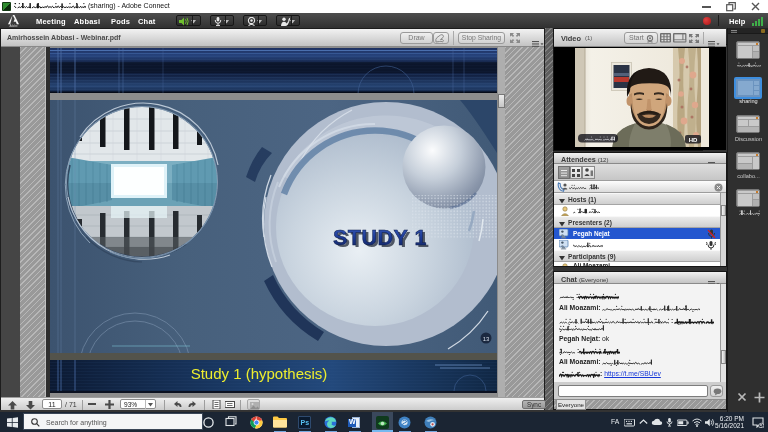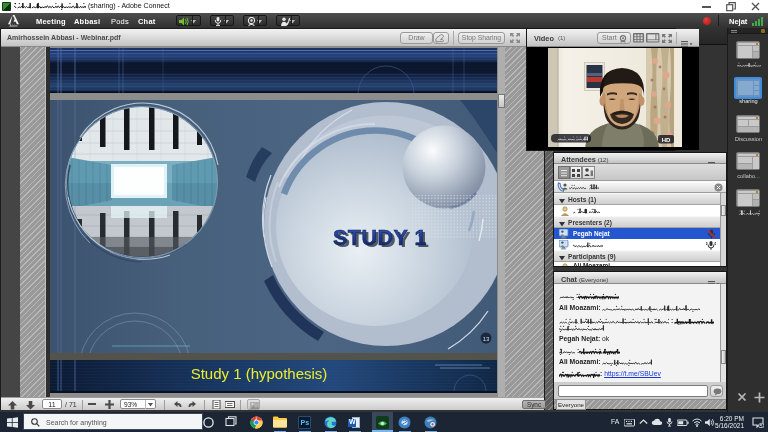--- a/index.html
+++ b/index.html
@@ -51,21 +51,21 @@
 </div>
 
 <div class="abs" style="left:0;top:13px;width:768px;height:32px;background:linear-gradient(#4e4e4e,#333 45%,#262626);border-bottom:1px solid #111;">
   <svg class="abs" style="left:7px;top:1px" width="13" height="13" viewBox="0 0 13 13">
     <path d="M7.4 1 L12 10.2 H9.8 L8.9 7.8 H6.6 L7.7 5 L5.6 1 Z" fill="#f5f5f5"></path>
     <path d="M5.6 1 L1 10.2 H3.2 Z" fill="#f5f5f5"></path>
     <text x="6.5" y="12.8" font-size="2.8" fill="#ccc" text-anchor="middle" font-family="Liberation Sans">Adobe</text>
   </svg>
   <div class="abs" style="left:36px;top:3.5px;font-size:7.5px;font-weight:bold;color:#fff;letter-spacing:.2px;">Meeting</div>
   <div class="abs" style="left:74px;top:3.5px;font-size:7.5px;font-weight:bold;color:#fff;letter-spacing:.2px;">Abbasi</div>
-  <div class="abs" style="left:111px;top:3.5px;font-size:7.5px;font-weight:normal;color:#fff;letter-spacing:.2px;">Pods</div>
+  <div class="abs" style="left:111px;top:3.5px;font-size:7.5px;font-weight:bold;color:#fff;letter-spacing:.2px;">Pods</div>
   <div class="abs" style="left:138px;top:3.5px;font-size:7.5px;font-weight:bold;color:#fff;letter-spacing:.2px;">Chat</div>
 
   <div class="abs mbtn" style="left:176px;top:2px;width:25px;height:11px;">
     <svg width="11" height="9" style="position:absolute;left:2px;top:1px" viewBox="0 0 11 9">
         <path d="M0 3 H2.5 L5 .6 V8.4 L2.5 6 H0 Z" fill="#6fbf2e"></path>
         <path d="M6.5 2.2 Q8 4.5 6.5 6.8 M8 .8 Q10.3 4.5 8 8.2" stroke="#6fbf2e" stroke-width="1" fill="none"></path>
       </svg>
     <svg width="6" height="4" style="position:absolute;right:3px;top:4px">
         <path d="M0 0 L5 0 L2.5 3.5Z" fill="#bbb"></path>
       </svg>
@@ -101,21 +101,21 @@
         <rect x="8.6" y="1" width="1.4" height="3" fill="#e8e8e8" transform="rotate(25 9.3 2.5)"></rect>
       </svg>
     <svg width="6" height="4" style="position:absolute;right:3px;top:4px">
         <path d="M0 0 L5 0 L2.5 3.5Z" fill="#bbb"></path>
       </svg>
     <div class="abs" style="left:14px;top:0;width:1px;height:9px;background:#1a1a1a;"></div>
   </div>
 
   <div class="abs" style="left:703px;top:3.5px;width:8px;height:8px;border-radius:50%;background:radial-gradient(circle at 35% 35%, #e04040, #a91515);"></div>
   <div class="abs" style="left:718px;top:2px;width:1px;height:11px;background:#1c1c1c;"></div>
-  <div class="abs" style="left:729px;top:3.5px;font-size:7.5px;font-weight:bold;color:#fff;">Nejat</div>
+  <div class="abs" style="left:729px;top:3.5px;font-size:7.5px;font-weight:bold;color:#fff;">Help</div>
   <svg class="abs" style="left:752px;top:3px" width="13" height="10">
     <rect x="0" y="7" width="2" height="3" fill="#3fae49"></rect>
       <rect x="3" y="5" width="2" height="5" fill="#3fae49"></rect>
     <rect x="6" y="3" width="2" height="7" fill="#3fae49"></rect>
       <rect x="9" y="1" width="2" height="9" fill="#3fae49"></rect>
   </svg>
 </div>
 
 <div class="abs" style="left:0;top:28px;width:545px;height:382px;border:1px solid #1d1d1d;background:#454545;">
   <div class="podhdr abs" style="left:0;top:0;width:543px;height:18px;">
@@ -452,21 +452,21 @@
           <circle cx="2.5" cy="2" r="1" fill="#dcdcdc"></circle>
           <path d="M0 7 L3.5 3.5 L6 6 L7.5 4.5 L9 6 V7Z" fill="#8f8f8f"></path>
         </svg>
     </div>
     <div class="abs" style="left:521px;top:2px;width:24px;height:9px;background:linear-gradient(#b5b5b5,#989898);border:1px solid #6f6f6f;border-radius:2px;font-size:6.4px;color:#333;text-align:center;line-height:8px;">Sync</div>
   </div>
 </div>
 
 <div class="hatch-dark abs" style="left:545px;top:28px;width:8px;height:382px;"></div>
 
-<div class="abs" style="left:526px;top:28px;width:150px;height:123px;border:1px solid #161616;background:#a3a3a3;">
+<div class="abs" style="left:553px;top:28px;width:150px;height:123px;border:1px solid #161616;background:#a3a3a3;">
   <div class="podhdr abs" style="left:0;top:0;width:172px;height:18px;">
     <div class="abs" style="left:7px;top:4.5px;font-size:7.4px;font-weight:bold;color:#3c3c3c;">Video</div>
     <div class="abs" style="left:31px;top:5.5px;font-size:6px;color:#555;">(1)</div>
     <div class="btn abs" style="left:70px;top:3px;width:34px;height:12px;font-size:7px;color:#777;">
       <span style="position:absolute;left:4px;top:1px;">Start</span>
       <svg style="position:absolute;right:2px;top:1.5px;" width="9" height="8" viewBox="0 0 9 8">
           <circle cx="4" cy="3.2" r="2.6" fill="none" stroke="#777" stroke-width="1.1"></circle>
           <circle cx="4" cy="3.2" r="1" fill="#777"></circle>
           <path d="M1.5 7.3 Q4 5.6 6.5 7.3" fill="none" stroke="#777" stroke-width="1.1"></path>
         </svg>

